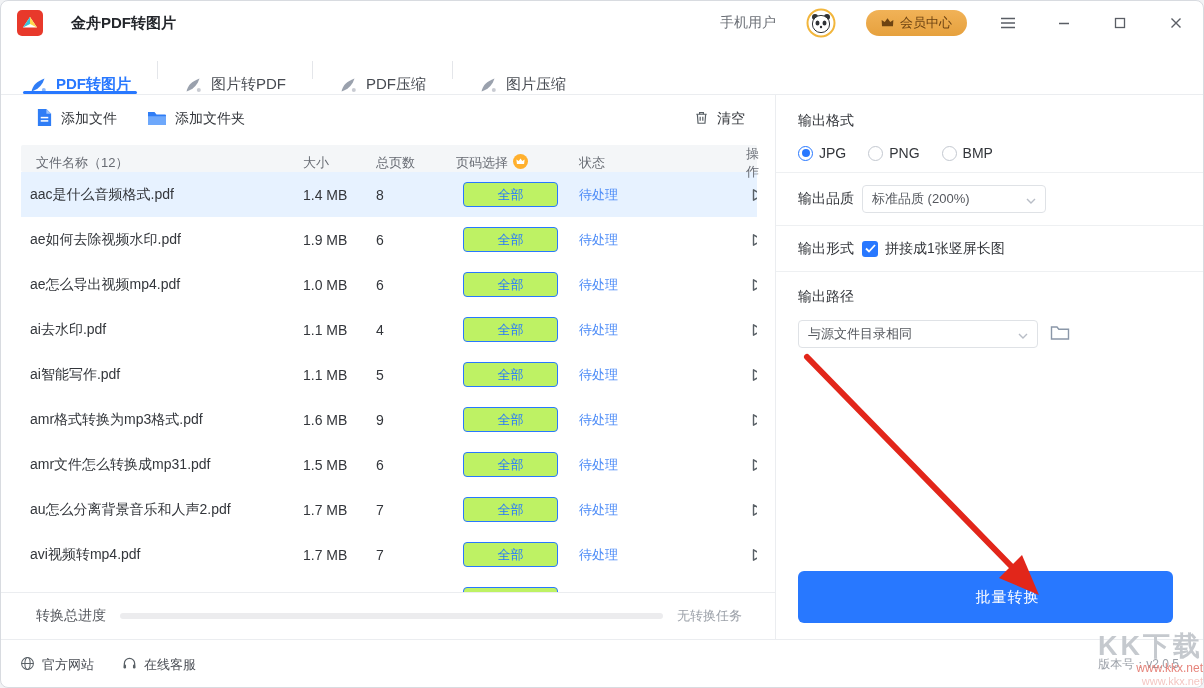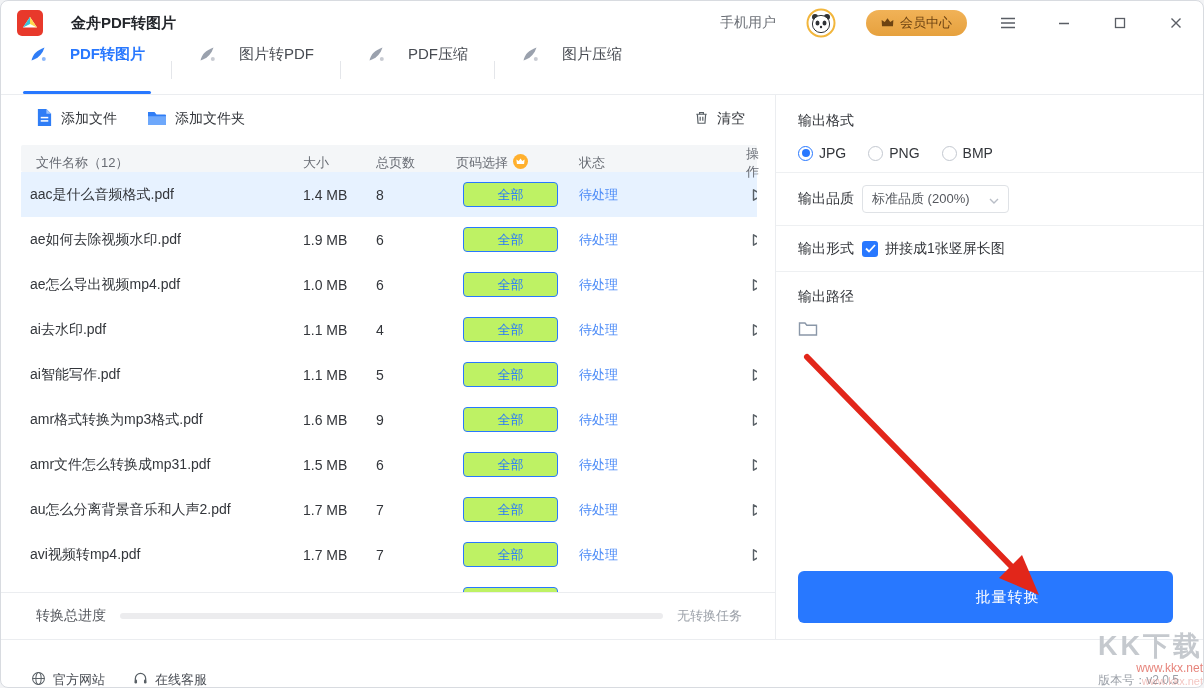--- a/index.html
+++ b/index.html
@@ -16,21 +16,21 @@
   .user-label { font-size:14px; color:#6b6f76; }
   .avatar { width:30px; height:30px; margin:0 4px; }
   .vip-btn { height:26px; padding:0 15px; border:none; border-radius:13px; cursor:pointer;
              background:linear-gradient(180deg,#f1b257,#e6a13e); color:#6d4312;
              font-size:13px; display:flex; align-items:center; gap:6px; font-family:inherit; }
   .win-ctrl { width:30px; height:28px; display:flex; align-items:center; justify-content:center;
               color:#5a5e65; cursor:pointer; }
 
   
   .tabs { height:50px; display:flex; align-items:center; padding:0 12px; border-bottom:1px solid #ebedf0; }
-  .tab { position:relative; height:100%; display:flex; align-items:flex-start; gap:23px;
+  .tab { position:relative; height:100%; display:flex; align-items:flex-end; gap:9px;
          padding:0 16px; font-size:15px; color:#474b52; cursor:pointer; }
   .tab.active { color:#2878ff; font-weight:bold; }
   .tab.active::after { content:""; position:absolute; left:10px; right:10px; bottom:0;
                        height:3px; border-radius:2px; background:#2878ff; }
   .tab .ticon { color:#9aa1ad; display:flex; }
   .tab.active .ticon { color:#2f7df6; }
   .tab-sep { width:1px; height:18px; background:#e4e6ea; margin:0 10px; }
 
   
   .content { display:flex; height:544px; }
@@ -72,35 +72,35 @@
   .radio-row { display:flex; gap:22px; margin-top:15px; }
   .radio { display:flex; align-items:center; gap:6px; font-size:14px; color:#33363b; cursor:pointer; }
   .radio-dot { width:15px; height:15px; border-radius:50%; border:1px solid #c3c8d0; position:relative; background:#fff; }
   .radio.checked .radio-dot { border-color:#2878ff; }
   .radio.checked .radio-dot::after { content:""; position:absolute; inset:2.5px; border-radius:50%; background:#2878ff; }
   .s-inline { display:flex; align-items:center; height:53px; padding:0 30px 0 22px; border-bottom:1px solid #eef0f2; }
   .s-inline .s-label { width:64px; flex:0 0 auto; }
   .select { height:28px; border:1px solid #dfe2e6; border-radius:4px; background:#fff;
             display:flex; align-items:center; justify-content:space-between;
             padding:0 9px; font-size:13px; color:#55585e; cursor:pointer; }
-  .select.quality { width:147px; }
+  .select.quality { width:184px; }
   .s-block-form { height:46px; border-bottom:1px solid #eef0f2; }
   .checkbox { width:16px; height:16px; border-radius:3px; background:#2878ff; display:flex;
               align-items:center; justify-content:center; cursor:pointer; flex:0 0 auto; }
   .cb-label { margin-left:7px; font-size:14px; color:#33363b; }
   .s-block-path { padding:16px 30px 0 22px; }
   .path-row { display:flex; align-items:center; margin-top:14px; gap:12px; }
   .select.path { width:240px; }
   .s-spacer { flex:1; }
   .convert-btn { margin:0 30px 16px 22px; height:52px; border:none; border-radius:6px;
                  background:#2878ff; color:#fff; font-size:15px; cursor:pointer; font-family:inherit; letter-spacing:1px;padding-left:44px; }
 
   
-  .footer { height:50px; border-top:1px solid #ebedf0; display:flex; align-items:flex-end;
-            gap:28px; padding:0 24px 0 30px; }
+  .footer { height:50px; border-top:1px solid #ebedf0; display:flex; align-items:center;
+            gap:28px; padding:0 24px 0 19px; }
   .f-item { display:flex; align-items:center; gap:7px; font-size:13px; color:#4a4e55; cursor:pointer; }
   .f-spacer { flex:1; }
   .version { font-size:12px; color:#9ba0a8; }
 
   
   .arrow-overlay { position:absolute; left:0; top:0; pointer-events:none; z-index:50; }
   .watermark { position:absolute; right:0; bottom:0; text-align:right; pointer-events:none; z-index:40; line-height:1.1; }
   .wm-title { font-size:27px; font-weight:bold; letter-spacing:3px; color:rgba(150,156,165,.55);
               text-shadow:0 0 1px #fff; }
   .wm-url1 { font-size:12px; color:rgba(226,110,100,.85); }
@@ -637,20 +637,26 @@
           <svg width="11" height="9" viewBox="0 0 11 9">
               <path d="M1 4.5 L4 7.5 L10 1" stroke="#fff" stroke-width="1.8" fill="none"></path>
             </svg>
         </span>
         <span class="cb-label">拼接成1张竖屏长图</span>
       </div>
 
       <div class="s-block-path">
         <div class="s-label">输出路径</div>
         <div class="path-row">
+          <div class="select path">
+            <span>与源文件目录相同</span>
+            <span><svg width="10" height="6" viewBox="0 0 10 6">
+                  <path d="M1 1 L5 5 L9 1" stroke="#b8bdc6" stroke-width="1.4" fill="none"></path>
+                </svg></span>
+          </div>
           <span>
             <svg width="20" height="17" viewBox="0 0 20 17" fill="none" stroke="#8a97a8" stroke-width="1.4">
                 <path d="M1.5 3 h5.5 l1.8 2.3 H18.5 V15 H1.5 Z"></path>
               </svg>
           </span>
         </div>
       </div>
 
       <div class="s-spacer"></div>
 

